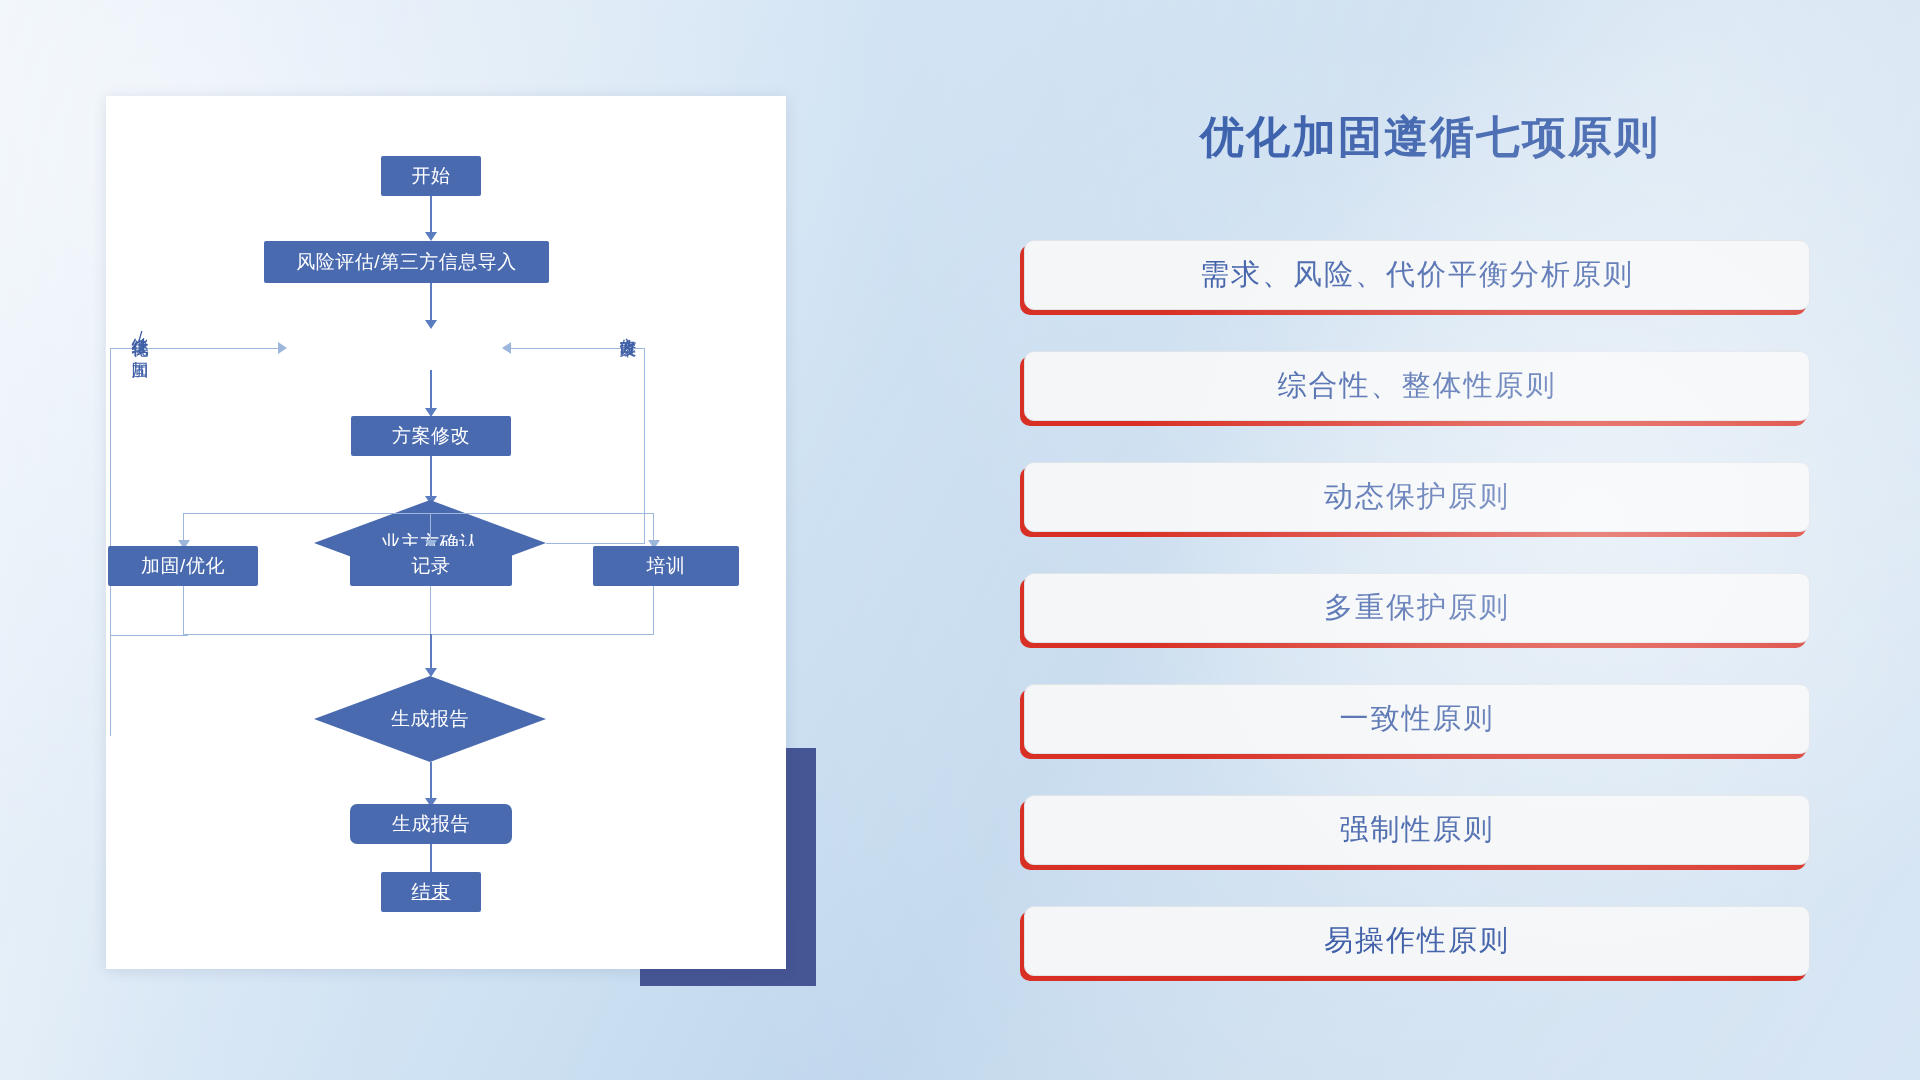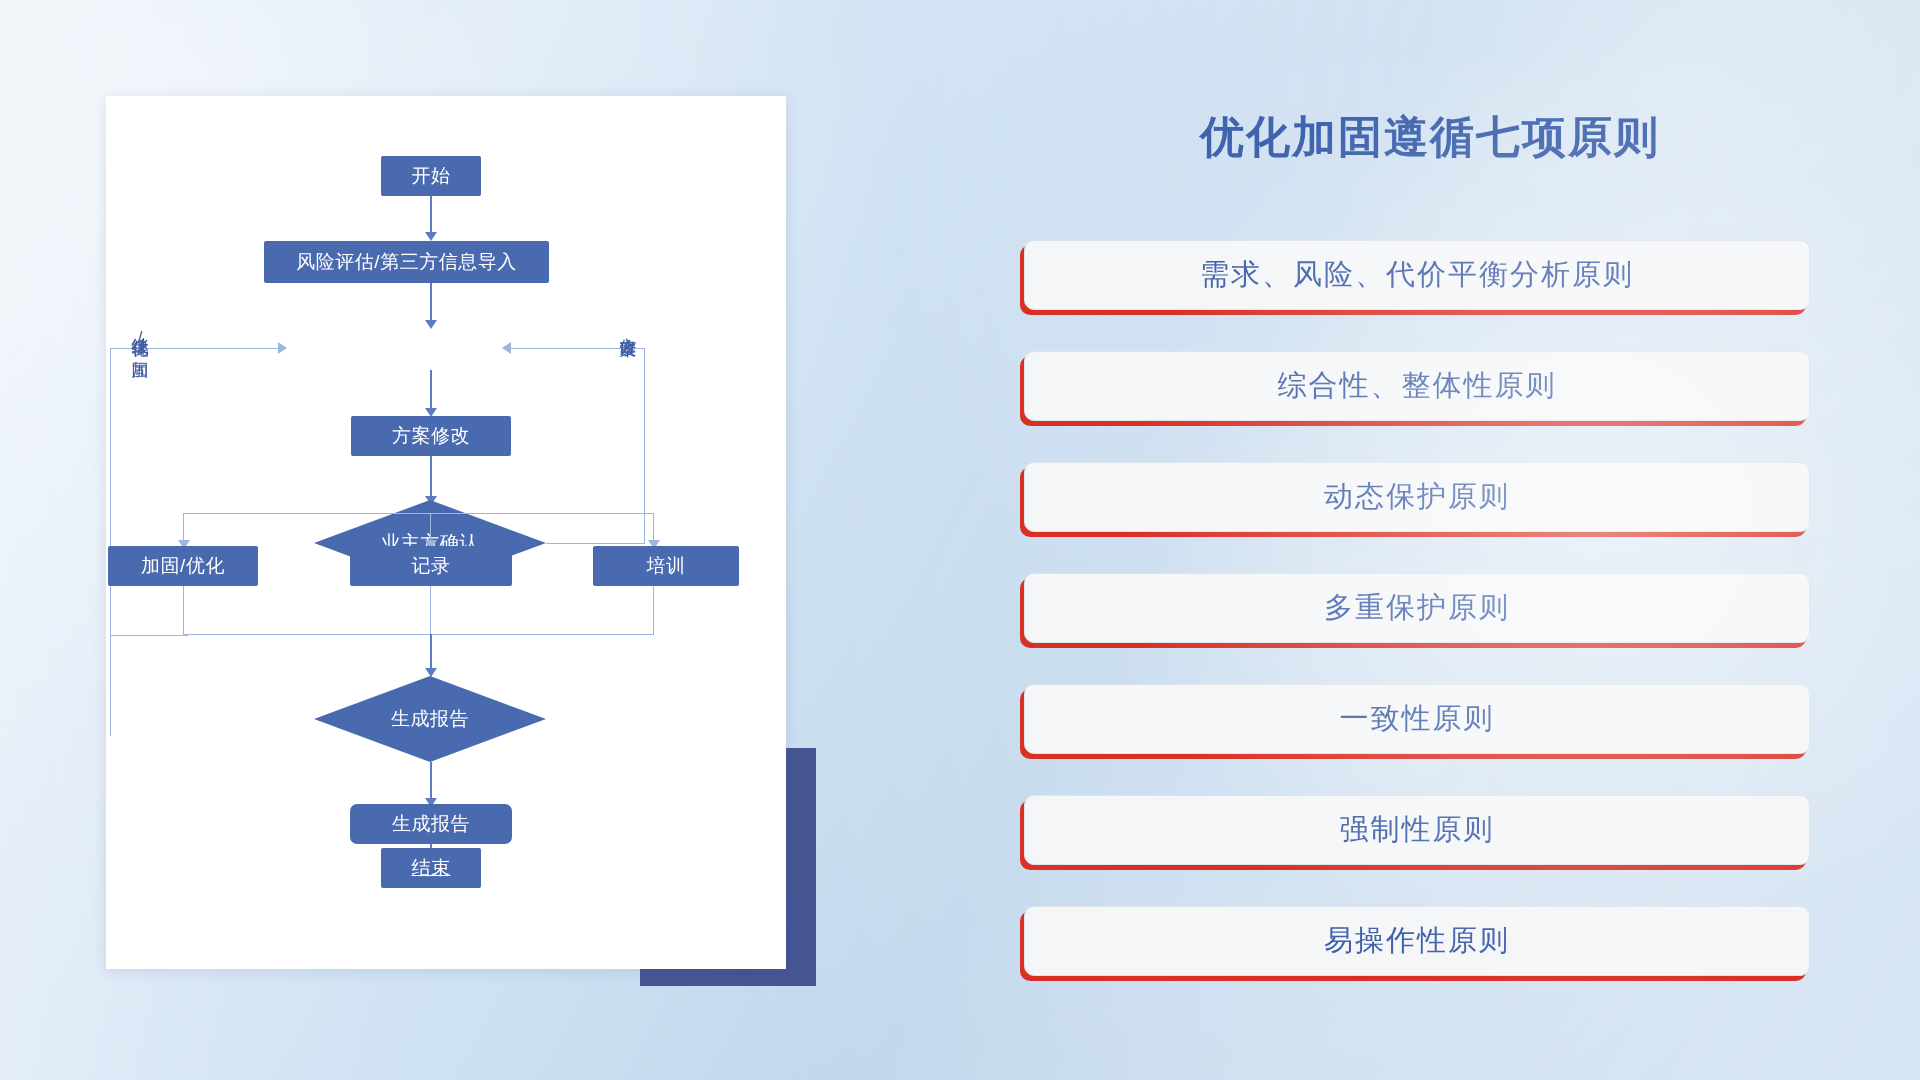--- a/index.html
+++ b/index.html
@@ -260,21 +260,21 @@
       </div>
       <div class="vline" style="left:324px; top:666px; height:42px;"></div>
       <div class="arrow-down" style="left:319px; top:702px;"></div>
 
       <div class="node" style="left:244px; top:708px; width:162px; height:40px;border-radius:7px;">
         <span>生成报告</span>
       </div>
       <div class="vline" style="left:324px; top:748px; height:40px;"></div>
       <div class="arrow-down" style="left:319px; top:782px;"></div>
 
-      <div class="node" style="left:275px; top:752px; width:100px; height:40px;text-decoration:underline;">
+      <div class="node" style="left:275px; top:776px; width:100px; height:40px;text-decoration:underline;">
         <span>结束</span>
       </div>
 
     </div>
   </div>
 
   <div class="title">优化加固遵循七项原则</div>
 
   <div class="bar" style="top:240px;">
     <span>需求、风险、代价平衡分析原则</span>

